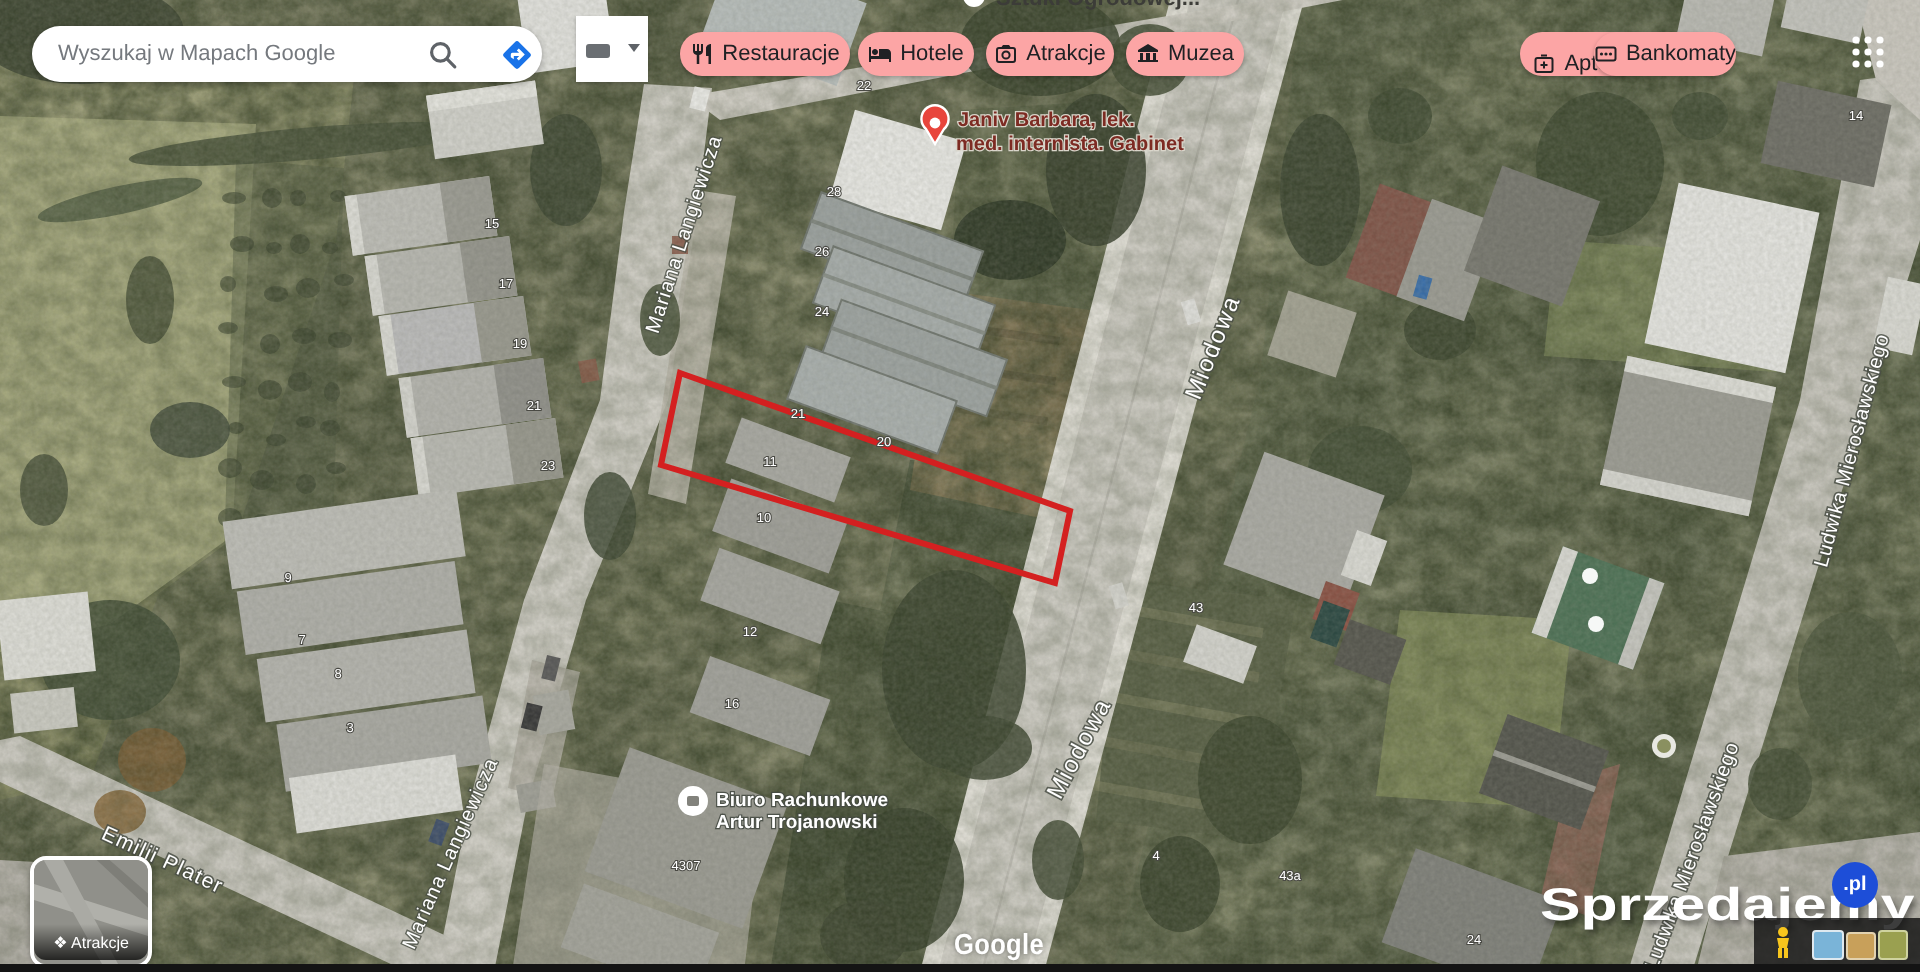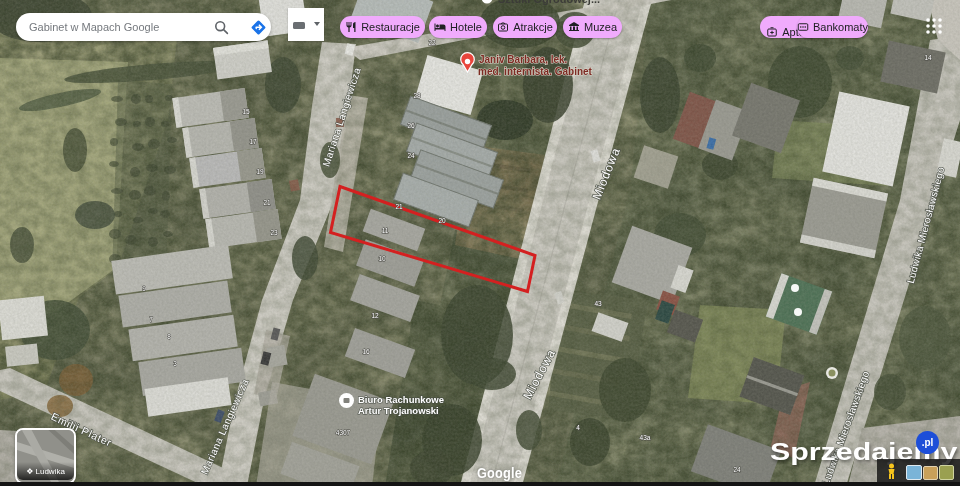--- a/index.html
+++ b/index.html
@@ -1,18 +1,18 @@
 <!DOCTYPE html>
 <html><head>
 <meta charset="utf-8">
 <style>
   html,body{margin:0;padding:0;background:#666;}
   #stage{position:relative;width:960px;height:486px;overflow:hidden;font-family:"Liberation Sans",sans-serif;}
   #stage svg.map{position:absolute;left:0;top:0;}
-  .chip{position:absolute;top:16px;height:22px;background:#f0abfc;border-radius:12px;display:flex;align-items:center;justify-content:center;font-size:11px;color:#202124;box-shadow:0 1px 2px rgba(0,0,0,.25);white-space:nowrap;}
+  .chip{position:absolute;top:16px;height:22px;background:#fca5a5;border-radius:12px;display:flex;align-items:center;justify-content:center;font-size:11px;color:#202124;box-shadow:0 1px 2px rgba(0,0,0,.25);white-space:nowrap;}
   .chip svg{margin-right:4px;flex:none;}
 </style>
 </head>
 <body>
 <div id="stage">
 
 <svg class="map" width="960" height="486" viewBox="0 0 960 486">
   <defs>
     <filter id="grain" x="0" y="0" width="100%" height="100%" color-interpolation-filters="sRGB">
       <feTurbulence type="fractalNoise" baseFrequency="0.45" numOctaves="2" seed="11"></feTurbulence>
@@ -502,21 +502,21 @@
   </g>
 
   <g>
     <circle cx="487" cy="-2" r="5.5" fill="#fff"></circle>
     <text x="498" y="2.5" font-weight="bold" font-size="11" fill="#3c3c38">Sztuki Ogrodowej...</text>
   </g>
 </svg>
 
 <div style="position:absolute;left:16px;top:13px;width:255px;height:28px;background:#fff;border-radius:14px;box-shadow:0 1px 3px rgba(0,0,0,.3);"></div>
 
-<div style="position:absolute;left:29px;top:21px;font-size:11px;color:#75797e;">Gabinet w Mapach Google</div>
+<div style="position:absolute;left:29px;top:21px;font-size:11px;color:#75797e;">Wyszukaj w Mapach Google</div>
 
 <svg style="position:absolute;left:214px;top:20px;" width="15" height="15" viewBox="0 0 15 15">
       <circle cx="6.2" cy="6.2" r="4.4" fill="none" stroke="#5f6368" stroke-width="1.6"></circle>
       <line x1="9.6" y1="9.6" x2="13.4" y2="13.4" stroke="#5f6368" stroke-width="1.6" stroke-linecap="round"></line>
     </svg>
 
 <svg style="position:absolute;left:250px;top:19px;" width="17" height="17" viewBox="0 0 17 17">
       <rect x="3.2" y="3.2" width="10.6" height="10.6" rx="1.5" transform="rotate(45 8.5 8.5)" fill="#1a73e8"></rect>
       <path d="M5.4 9.6 v-1.4 q0 -0.8 0.8 -0.8 h3.4 l-1.2 -1.2 1 -1 3 3 -3 3 -1 -1 1.2 -1.2 h-2.7 v1.6 z" fill="#fff"></path>
     </svg>
@@ -575,21 +575,21 @@
 
 <div style="position:absolute;left:15px;top:428px;width:57px;height:52px;border:2px solid #fff;border-radius:8px;overflow:hidden;background:#9a9a94;box-shadow:0 1px 3px rgba(0,0,0,.3);">
   <svg width="57" height="52">
         <rect width="57" height="52" fill="#90908a"></rect>
         <polygon points="0,12 57,30 57,38 0,20" fill="#b0b0aa"></polygon>
         <polygon points="12,-5 42,52 34,52 2,-5" fill="#aaaaa4"></polygon>
         <polygon points="32,-5 70,28 70,36 26,-5" fill="#7e7e78"></polygon>
       </svg>
 </div>
 
-<div style="position:absolute;left:17px;top:462px;width:57px;height:18px;background:linear-gradient(transparent,rgba(0,0,0,.75));border-radius:0 0 6px 6px;color:#fff;font-size:8px;display:flex;align-items:center;justify-content:center;gap:3px;">❖ Ludwika</div>
+<div style="position:absolute;left:17px;top:462px;width:57px;height:18px;background:linear-gradient(transparent,rgba(0,0,0,.75));border-radius:0 0 6px 6px;color:#fff;font-size:8px;display:flex;align-items:center;justify-content:center;gap:3px;">❖ Atrakcje</div>
 
 <div style="position:absolute;left:477px;top:465px;color:#fff;font-size:14.5px;font-weight:bold;letter-spacing:0.2px;transform:scaleX(0.88);transform-origin:left top;text-shadow:0 0 3px rgba(0,0,0,.4);">Google</div>
 
 <div style="position:absolute;left:770px;top:439px;color:#fff;font-size:23px;font-weight:bold;transform:scaleX(1.32);transform-origin:left top;text-shadow:1px 2px 3px rgba(0,0,0,.45);">Sprzedajemy</div>
 
 <div style="position:absolute;left:916px;top:431px;width:23px;height:23px;border-radius:50%;background:#1d4ed8;color:#fff;font-size:10px;font-weight:bold;display:flex;align-items:center;justify-content:center;">.pl</div>
 
 <div style="position:absolute;left:877px;top:459px;width:83px;height:27px;background:rgba(18,18,18,.82);"></div>
 
 <svg style="position:absolute;left:884px;top:462px;" width="15" height="18" viewBox="0 0 15 18">

